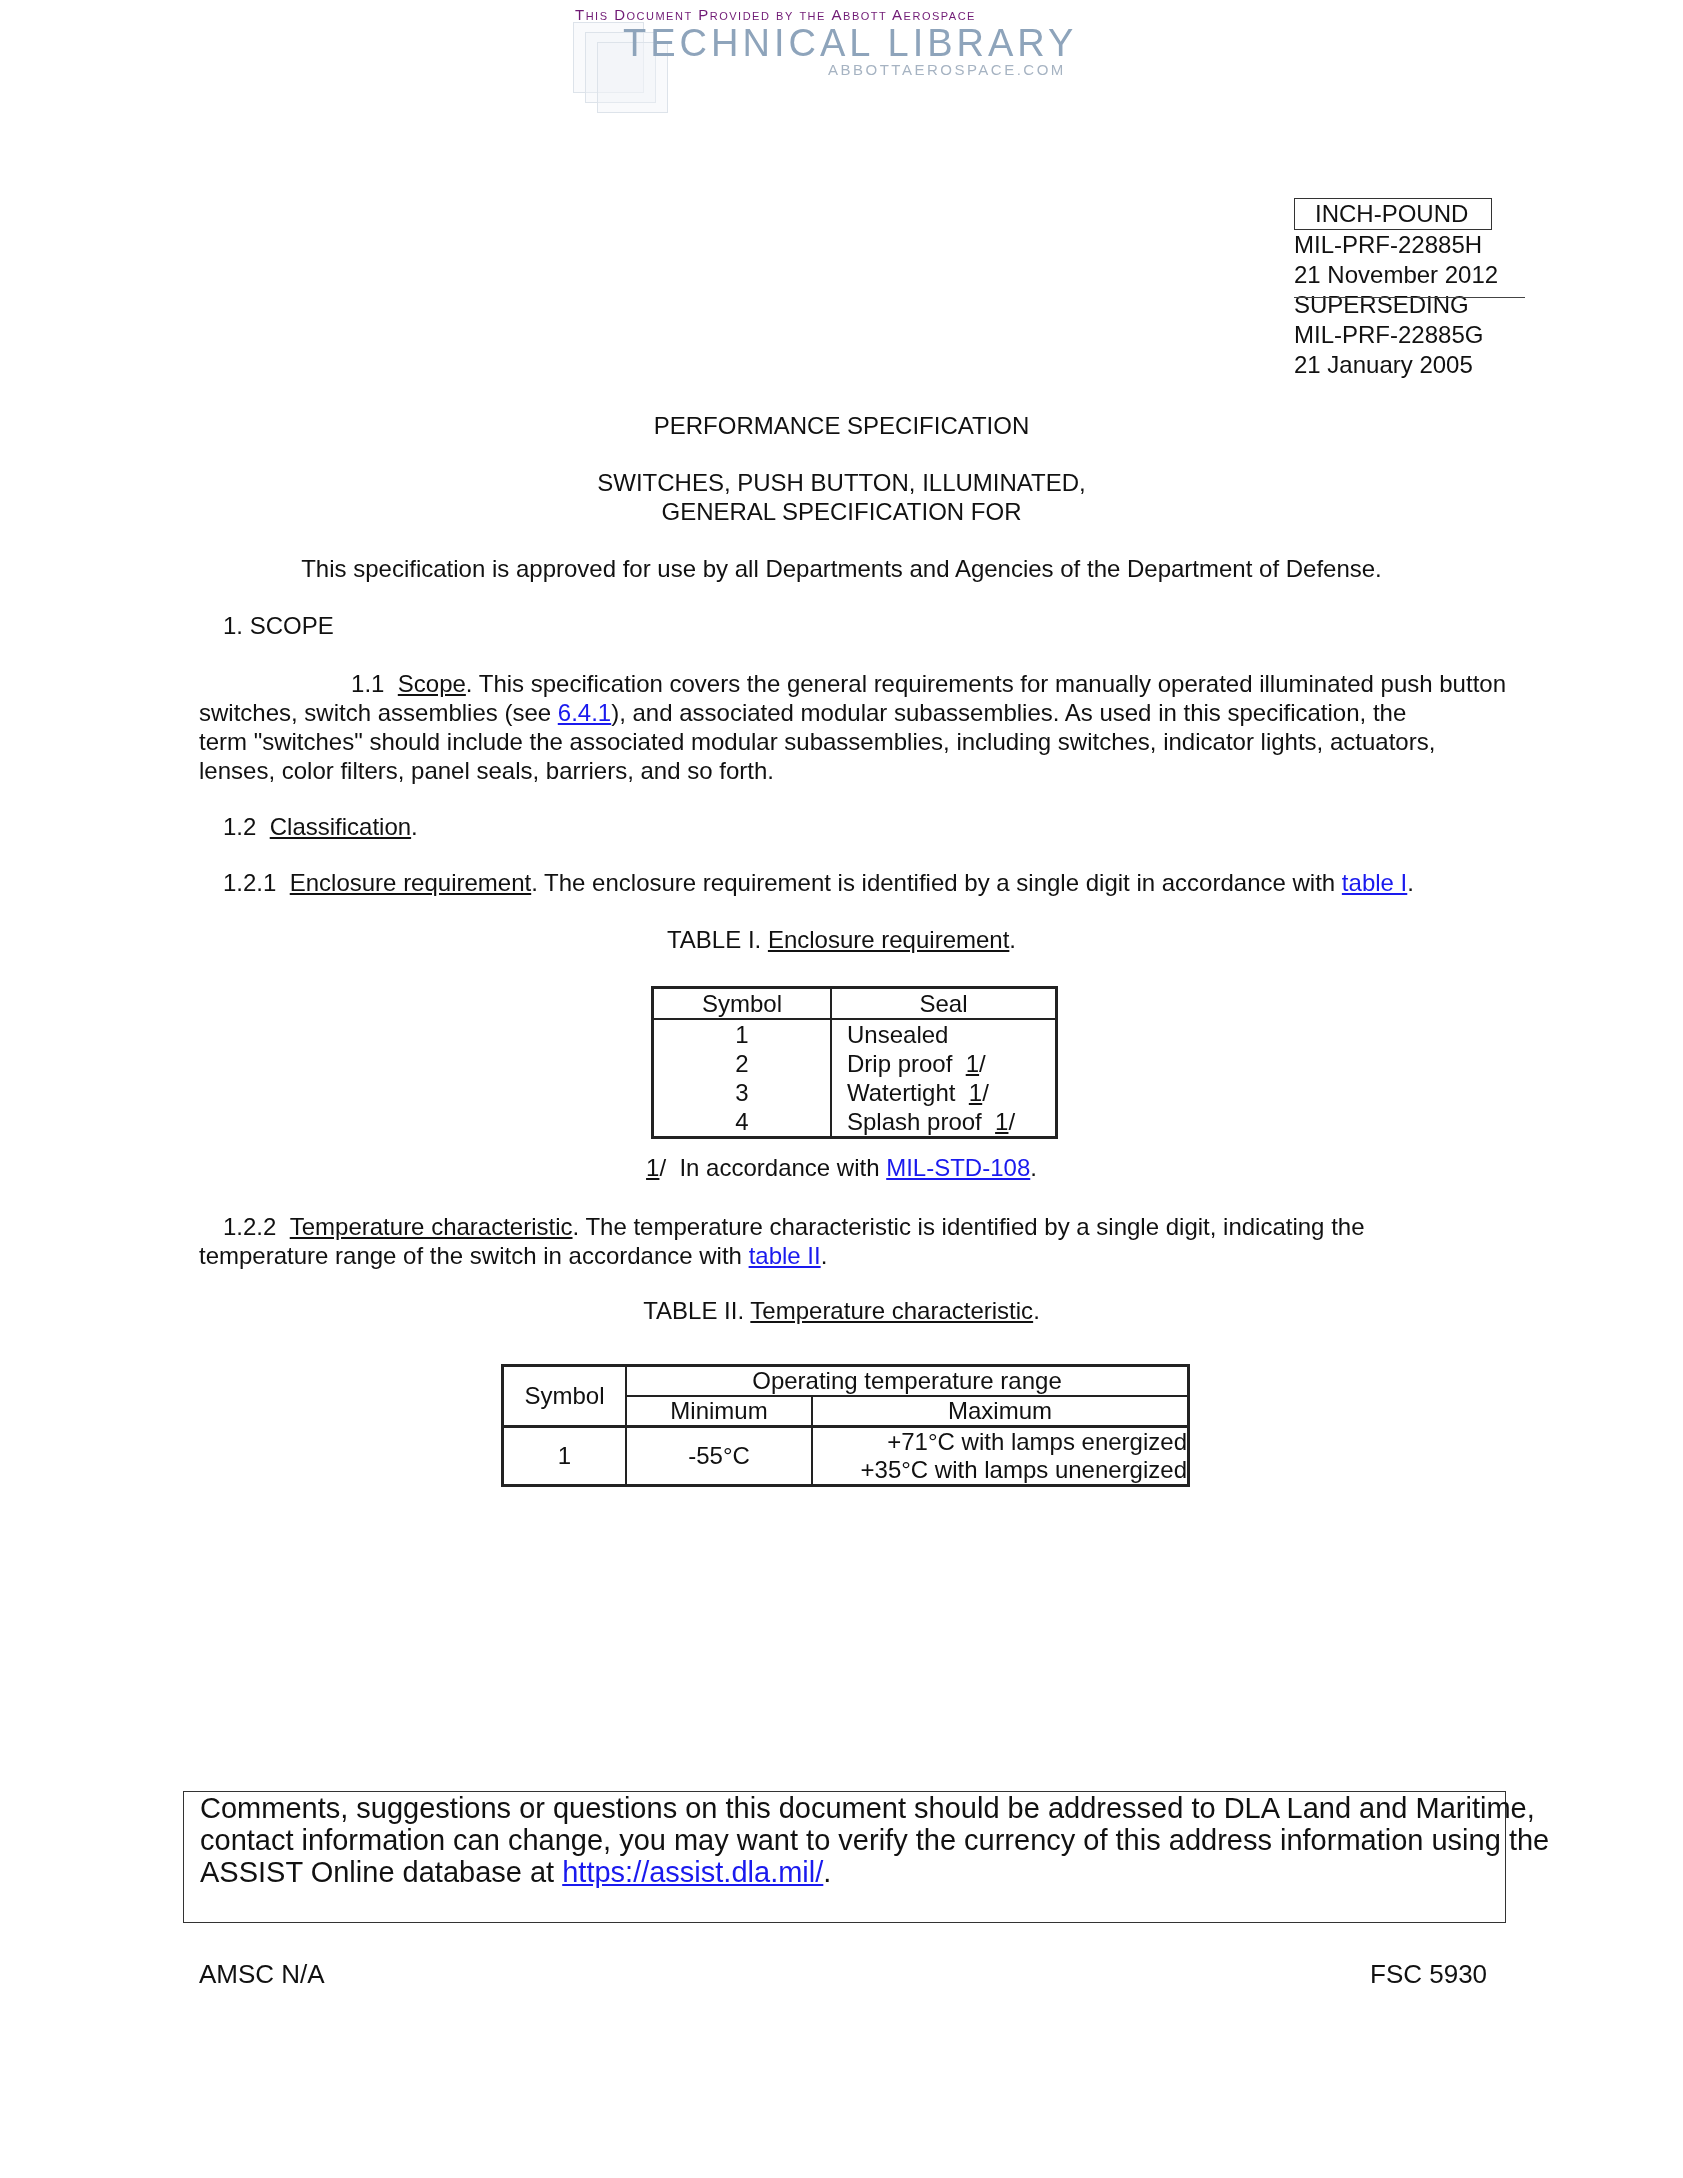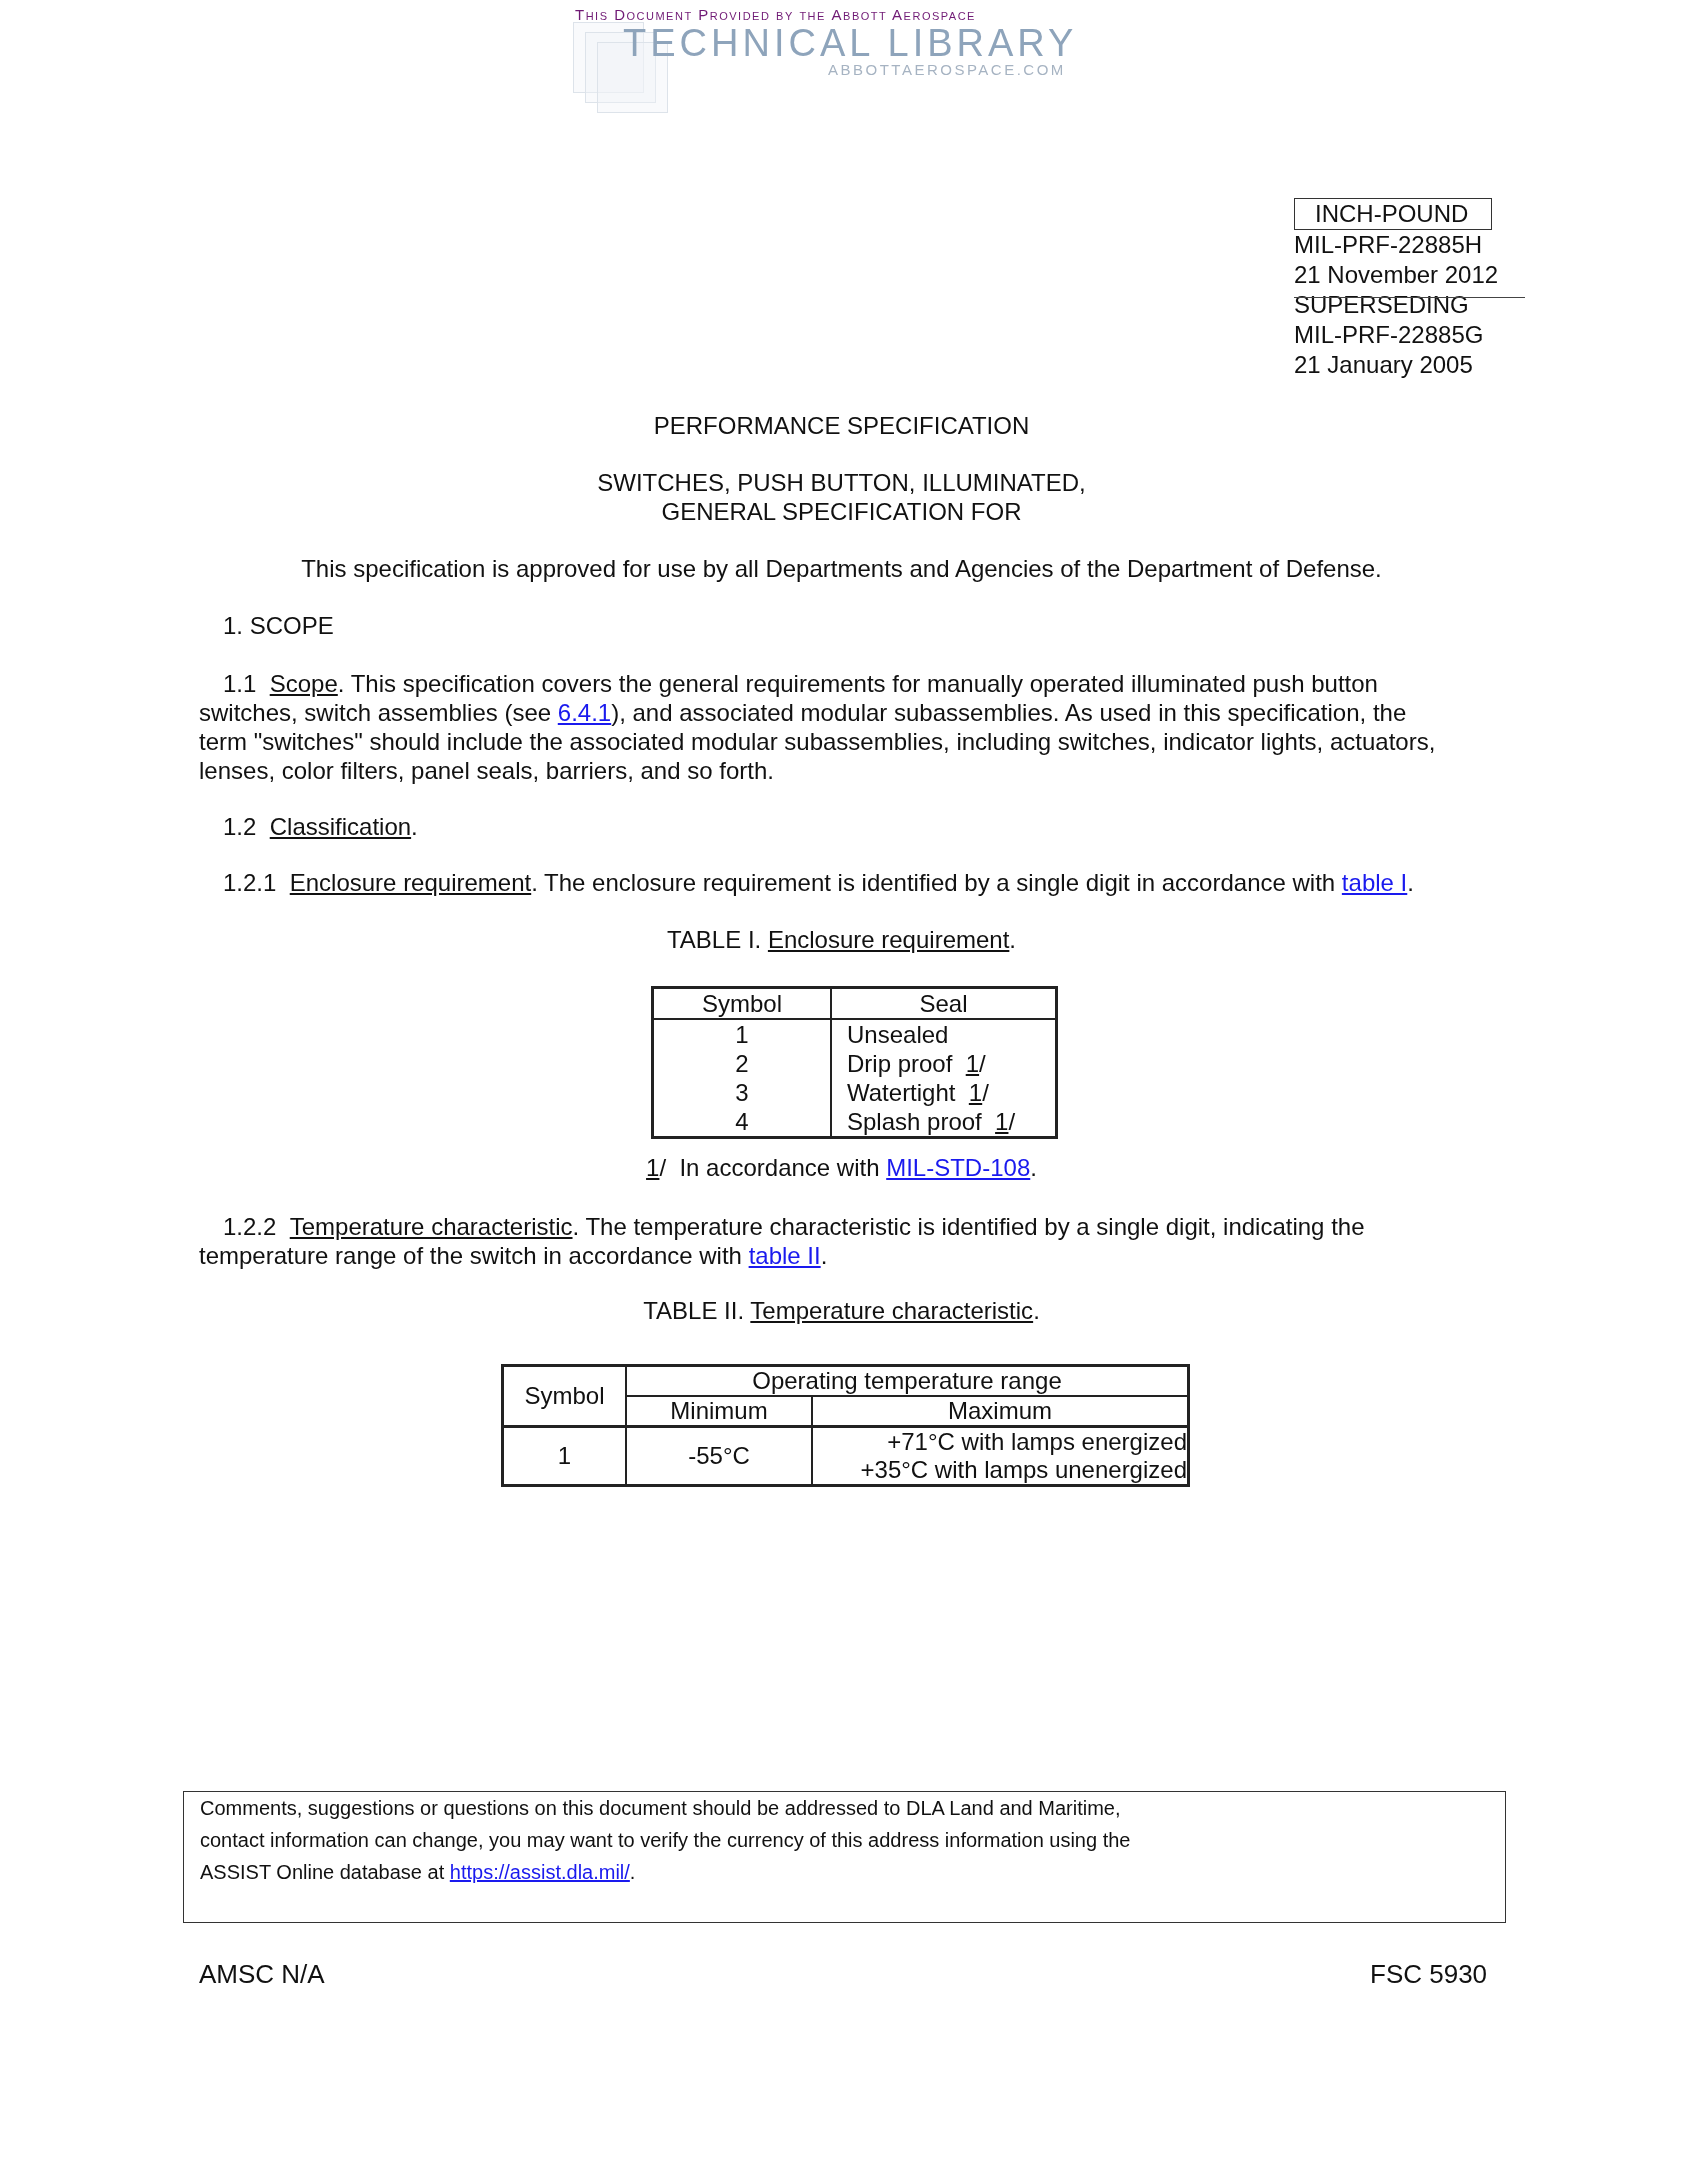--- a/index.html
+++ b/index.html
@@ -37,21 +37,21 @@
 
   table.t2 { position: absolute; left: 501px; top: 1364px; border-collapse: collapse; border: 3px solid #222; font-size: 24px; }
   table.t2 th, table.t2 td { font-weight: normal; padding: 0; border: 2px solid #222; line-height: 28px; }
   table.t2 .sym { width: 121px; text-align: center; }
   table.t2 .mn { width: 184px; text-align: center; }
   table.t2 .mx { width: 374px; text-align: right; padding-left: 0; }
   table.t2 th.mx { text-align: center; padding-left: 0; }
 
   
   .cbox { position: absolute; left: 183px; top: 1791px; width: 1323px; height: 132px; border: 1.5px solid #333;
-          font-size: 20px; line-height: 32px; padding: 0 0 0 16px; box-sizing: border-box; }
+          font-size: 29px; line-height: 32px; padding: 0 0 0 16px; box-sizing: border-box; }
   .cbox .line { display: block; padding-top: 0; }
 </style>
 </head>
 <body>
 
 <div class="wm">
   <div class="wm-pages">
     <div style="left:4px; top:0px;"></div>
     <div style="left:16px; top:10px;"></div>
     <div style="left:28px; top:20px;"></div>
@@ -75,21 +75,21 @@
 </div>
 
 <div class="center" style="top:412px;">PERFORMANCE SPECIFICATION</div>
 <div class="center" style="top:469px;">SWITCHES, PUSH BUTTON, ILLUMINATED,</div>
 <div class="center" style="top:498px;">GENERAL SPECIFICATION FOR</div>
 <div class="center" style="top:555px;">This specification is approved for use by all Departments and Agencies of the Department of Defense.</div>
 
 <div class="abs" style="left:223px; top:612px;">1.  SCOPE</div>
 
 <div class="para" style="top:669px;">
-  <div class="line" style="padding-left:24px;">
+  <div class="line" style="padding-left:24px;text-align:right;">
     <span>1.1</span>&nbsp;&nbsp;<span class="u">Scope</span><span>.  This specification covers the general requirements for manually operated illuminated push button</span>
   </div>
   <div class="line">
     <span>switches, switch assemblies (see </span><a class="link" href="#">6.4.1</a><span>), and associated modular subassemblies.  As used in this specification, the</span>
   </div>
   <div class="line">term "switches" should include the associated modular subassemblies, including switches, indicator lights, actuators,</div>
   <div class="line">lenses, color filters, panel seals, barriers, and so forth.</div>
 </div>
 
 <div class="para" style="top:812px;">

